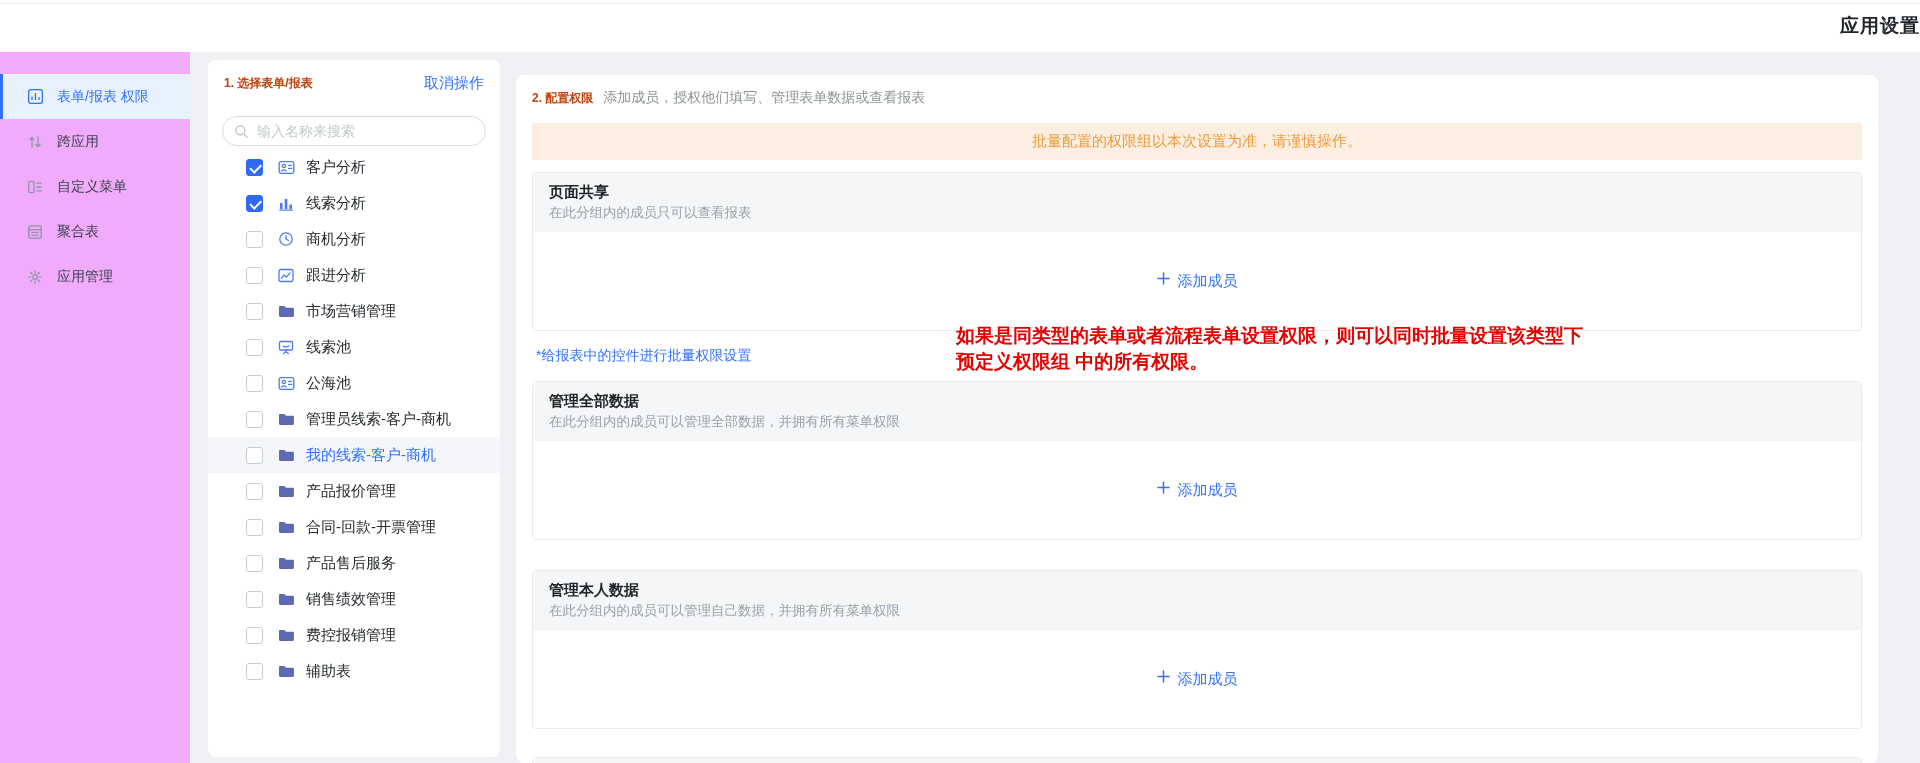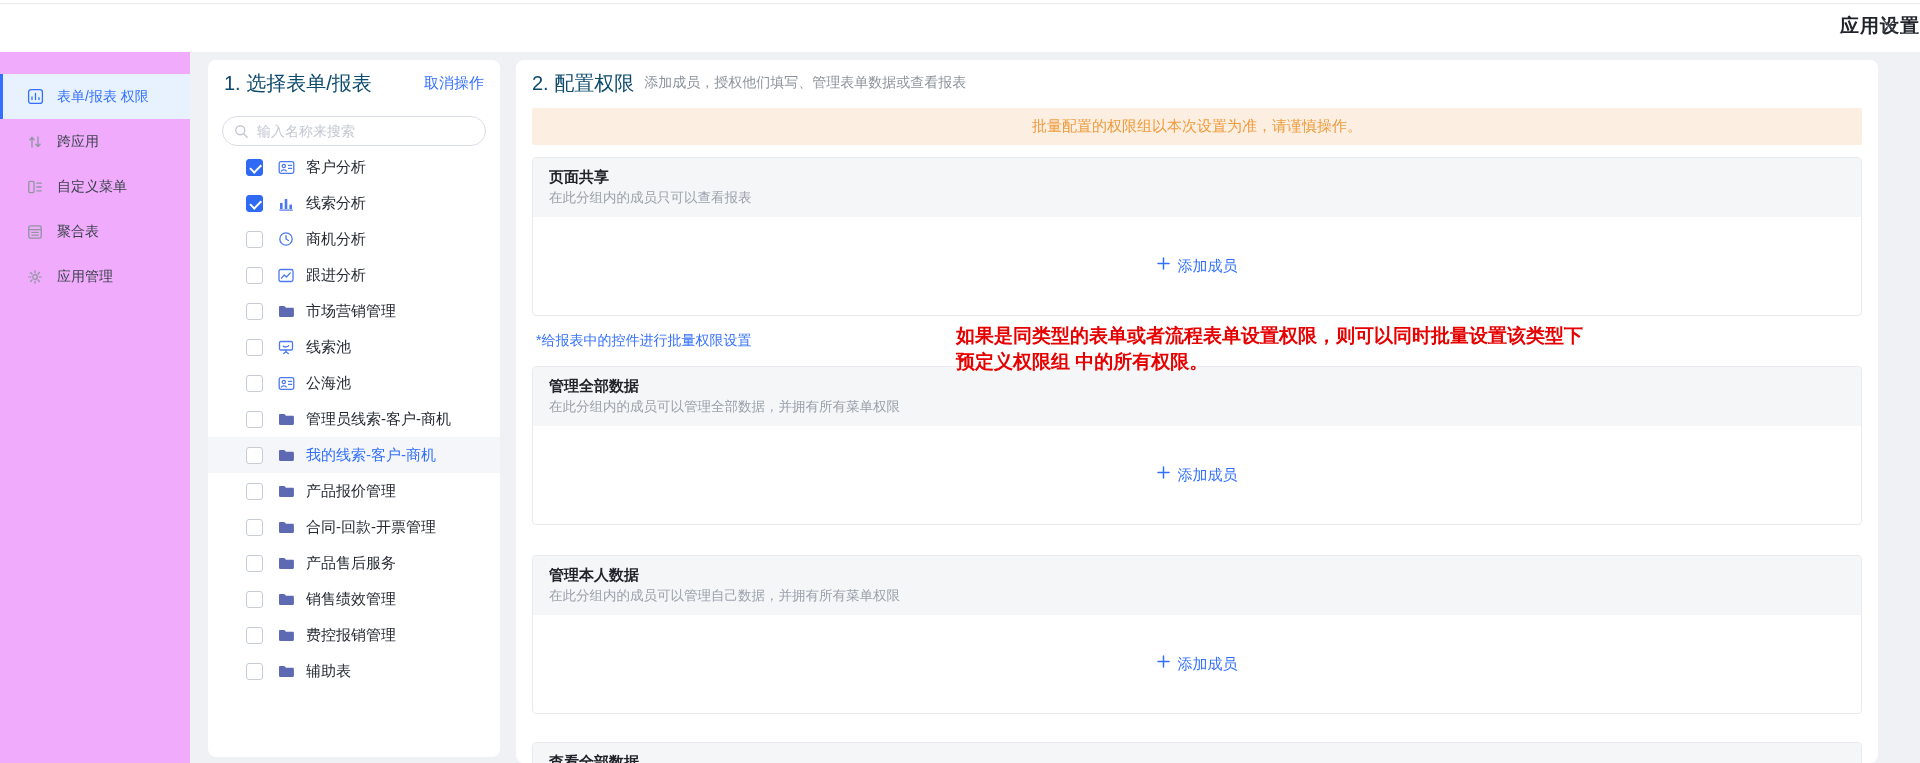--- a/index.html
+++ b/index.html
@@ -15,24 +15,24 @@
   
   .sidebar{position:absolute;left:0;top:0;bottom:0;width:190px;background:#f0abfc;padding-top:22px;box-sizing:border-box;}
   .side-item{height:45px;display:flex;align-items:center;padding-left:26px;gap:13px;font-size:14px;color:#3c424b;cursor:pointer;position:relative;}
   .side-item .icn{width:18px;height:18px;display:flex;align-items:center;justify-content:center;color:#8f959e;}
   .side-item.active{background:#e8f2fe;color:#3370ff;}
   .side-item.active .icn{color:#3370ff;}
   .side-item.active::before{content:"";position:absolute;left:0;top:0;bottom:0;width:3px;background:#3370ff;}
   
   .panel{background:#fff;border-radius:8px;position:absolute;top:8px;}
   .form-panel{left:208px;width:292px;height:697px;overflow:hidden;}
-  .perm-panel{left:516px;width:1362px;bottom:0;overflow:hidden;}
+  .perm-panel{left:516px;width:1362px;bottom:0;overflow:hidden;margin-top:15px;}
   .panel-head{height:46px;display:flex;align-items:center;padding:0 16px;box-sizing:border-box;}
   .form-panel .panel-head{justify-content:space-between;}
-  .p-title{font-size:20px;font-weight:400;color:#0c4a6e;white-space:nowrap;}
+  .p-title{font-size:12px;font-weight:700;color:#c2410c;white-space:nowrap;}
   .cancel-link{font-size:15px;color:#3370ff;cursor:pointer;white-space:nowrap;}
   
   .search-box{margin:10px 14px 0;height:30px;border:1px solid #d9dde4;border-radius:16px;display:flex;align-items:center;padding:0 11px;gap:6px;box-sizing:border-box;color:#c3c8d1;}
   .search-box input{border:0;outline:0;flex:1;font-size:14px;color:#333;background:transparent;font-family:inherit;}
   .search-box input::placeholder{color:#c3c8d1;}
   
   .form-list{padding-top:3px;}
   .f-row{height:36px;display:flex;align-items:center;padding-left:38px;font-size:15px;color:#262b33;cursor:pointer;}
   .f-row.hl{background:#f4f6f9;}
   .f-row.hl .rlabel{color:#3370ff;}

